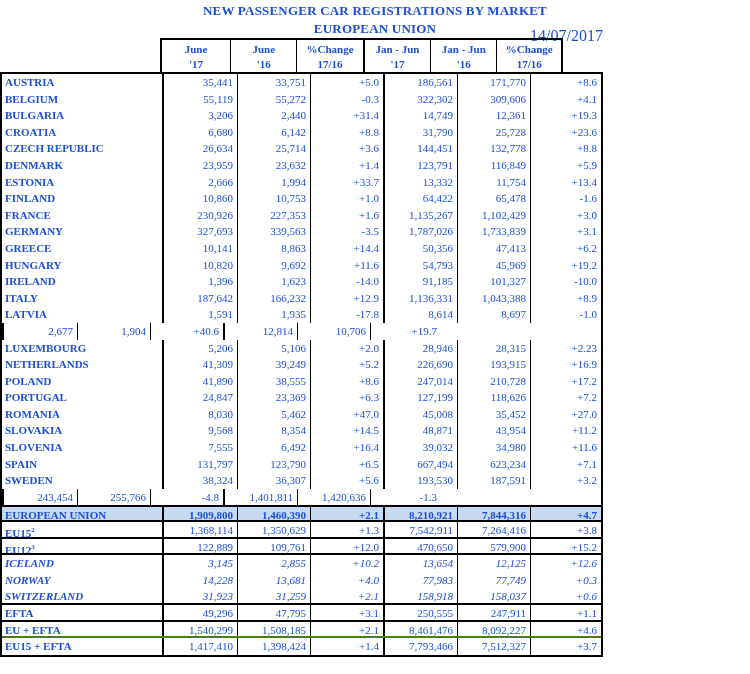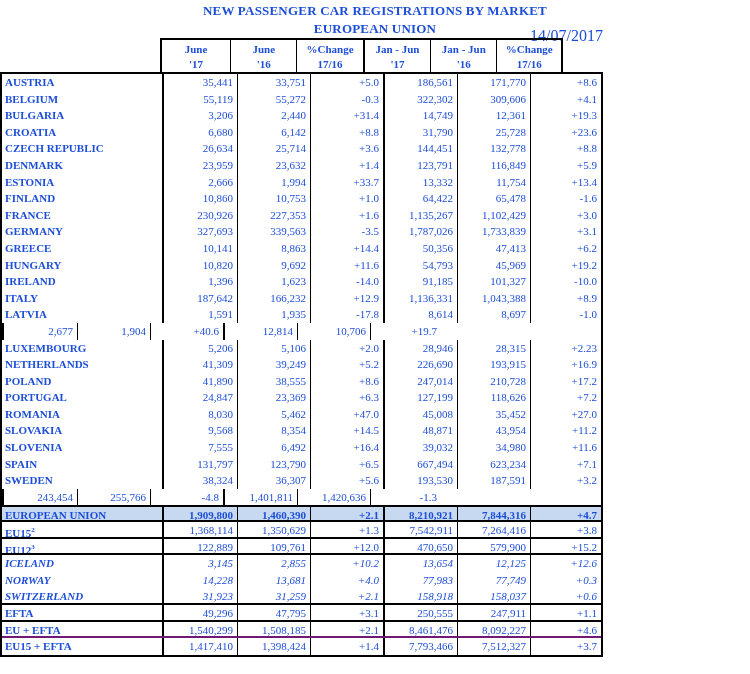--- a/index.html
+++ b/index.html
@@ -51,21 +51,21 @@
   .v3 { width:74px; border-left:2px solid #000; }
   .v4 { width:73px; border-left:1px solid #000; }
   .v5 { width:71px; border-left:1px solid #000; }
   
   .g-eu-total { font-weight:bold; border-top:2px solid #000; border-bottom:2px solid #000; }
   .g-eu15 { border-bottom:2px solid #000; }
   .g-eu12 { border-bottom:2px solid #000; }
   .g-efta-country { font-style:italic; }
   .g-efta-country-last { font-style:italic; border-bottom:2px solid #000; }
   .g-efta { border-bottom:2px solid #000; }
-  .g-eu-efta { border-bottom:2px solid #701a75; }
+  .g-eu-efta { border-bottom:2px solid #4d7c0f; }
 </style>
 </head>
 <body>
 
 <div id="page">
   <div id="title">NEW PASSENGER CAR REGISTRATIONS BY MARKET</div>
   <div id="subtitle">EUROPEAN UNION</div>
   <div id="date">14/07/2017</div>
 
   <div id="thead">

